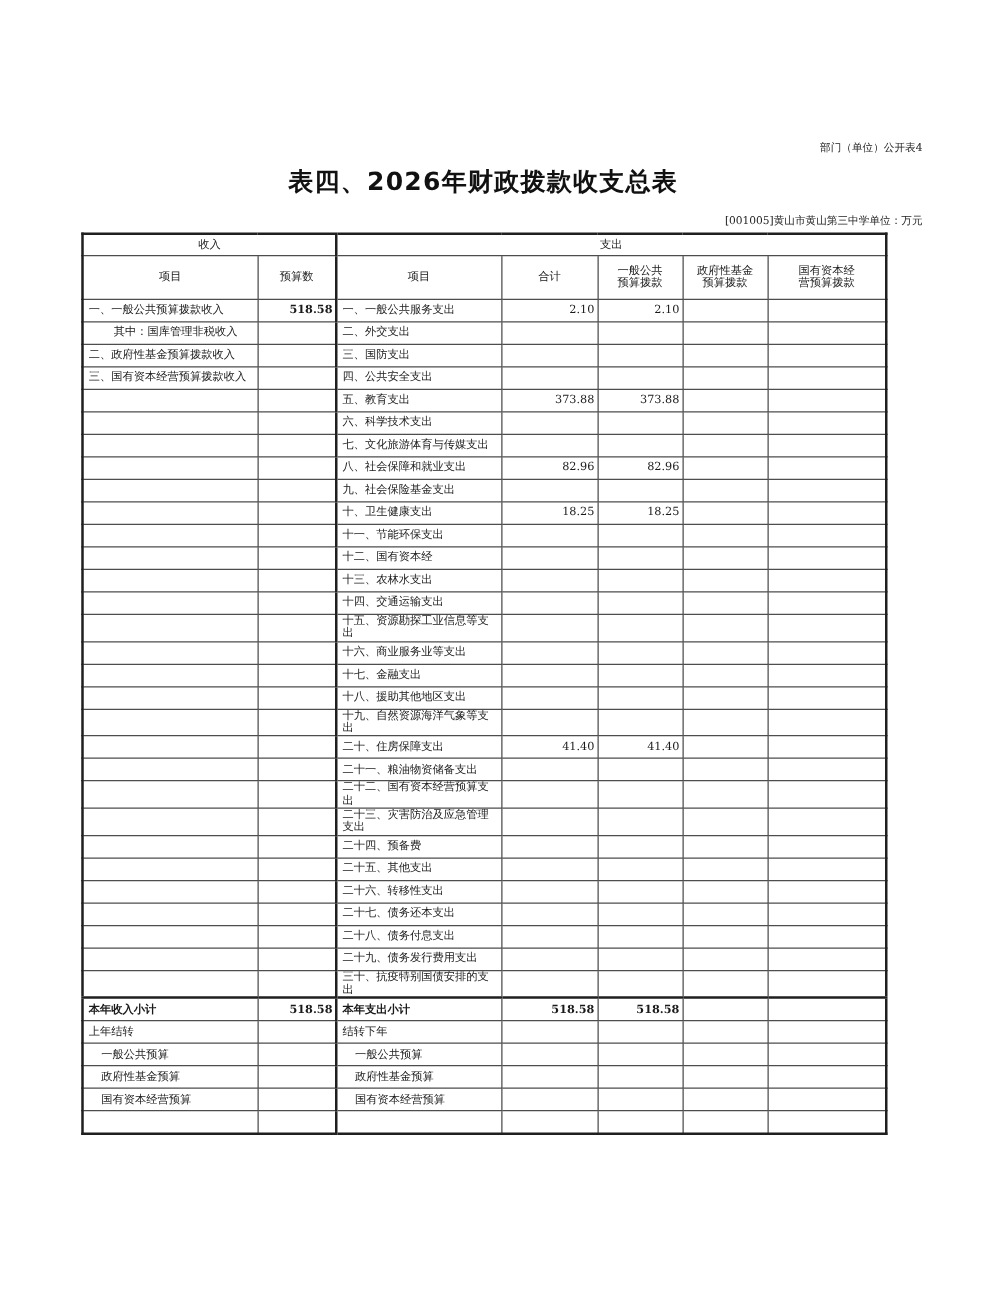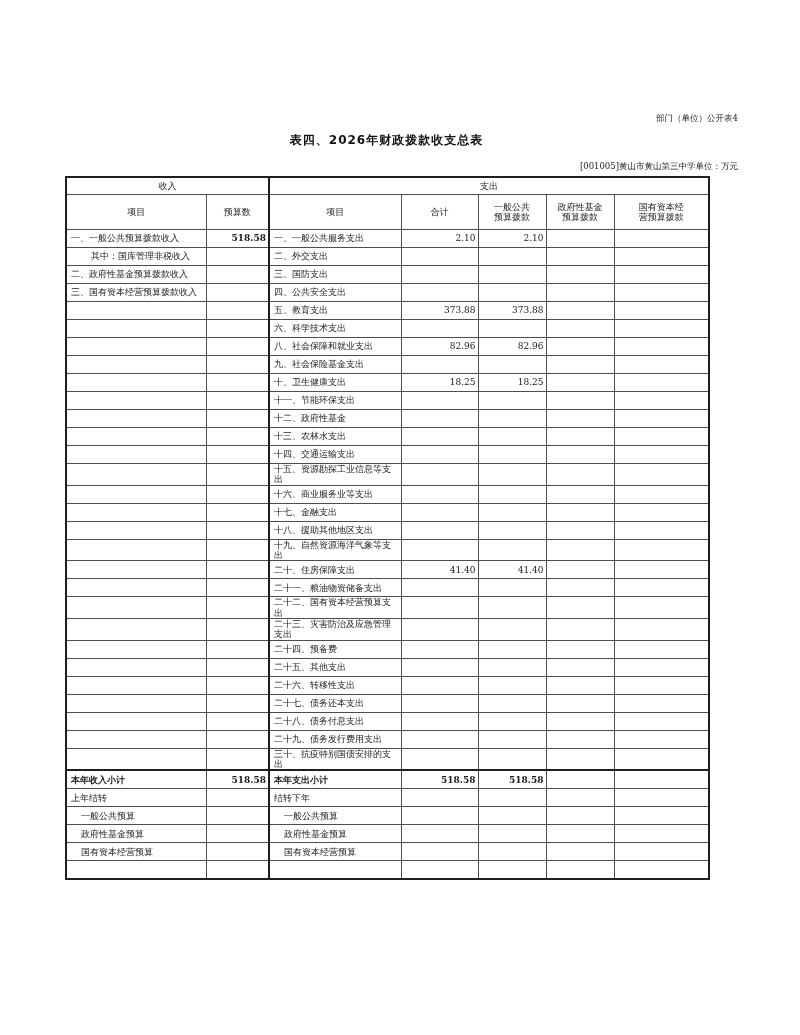--- a/index.html
+++ b/index.html
@@ -11,21 +11,21 @@
   .content{
     position:absolute;left:65px;top:16px;width:673px;
   }
   .corner-note{
     margin-top:97px;
     font-size:8.5px;text-align:right;color:#222;
   }
   .doc-title{
     width:643px;margin-top:7px;text-align:center;
     font-family:"DejaVu Sans","Liberation Sans",sans-serif;
-    font-size:12px;font-weight:bold;letter-spacing:1px;color:#111;
+    font-size:20px;font-weight:bold;letter-spacing:1px;color:#111;
   }
   .meta-row{
     width:673px;margin-top:12px;display:flex;justify-content:flex-end;
     font-size:8.5px;color:#222;
   }
   table{
     margin-top:3px;border-collapse:collapse;table-layout:fixed;
     width:643px;border:2px solid #1f1f1f;
   }
   th,td{
@@ -136,20 +136,29 @@
           <td class="num"></td>
           <td class="label split">六、科学技术支出</td>
           <td class="num"></td>
           <td class="num"></td>
           <td class="num"></td>
           <td class="num"></td>
         </tr>
         <tr>
           <td class="label"></td>
           <td class="num"></td>
+          <td class="label split">七、文化旅游体育与传媒支出</td>
+          <td class="num"></td>
+          <td class="num"></td>
+          <td class="num"></td>
+          <td class="num"></td>
+        </tr>
+        <tr>
+          <td class="label"></td>
+          <td class="num"></td>
           <td class="label split">八、社会保障和就业支出</td>
           <td class="num">82.96</td>
           <td class="num">82.96</td>
           <td class="num"></td>
           <td class="num"></td>
         </tr>
         <tr>
           <td class="label"></td>
           <td class="num"></td>
           <td class="label split">九、社会保险基金支出</td>
@@ -172,21 +181,21 @@
           <td class="num"></td>
           <td class="label split">十一、节能环保支出</td>
           <td class="num"></td>
           <td class="num"></td>
           <td class="num"></td>
           <td class="num"></td>
         </tr>
         <tr>
           <td class="label"></td>
           <td class="num"></td>
-          <td class="label split">十二、政府性基金</td>
+          <td class="label split">十二、国有资本经</td>
           <td class="num"></td>
           <td class="num"></td>
           <td class="num"></td>
           <td class="num"></td>
         </tr>
         <tr>
           <td class="label"></td>
           <td class="num"></td>
           <td class="label split">十三、农林水支出</td>
           <td class="num"></td>

